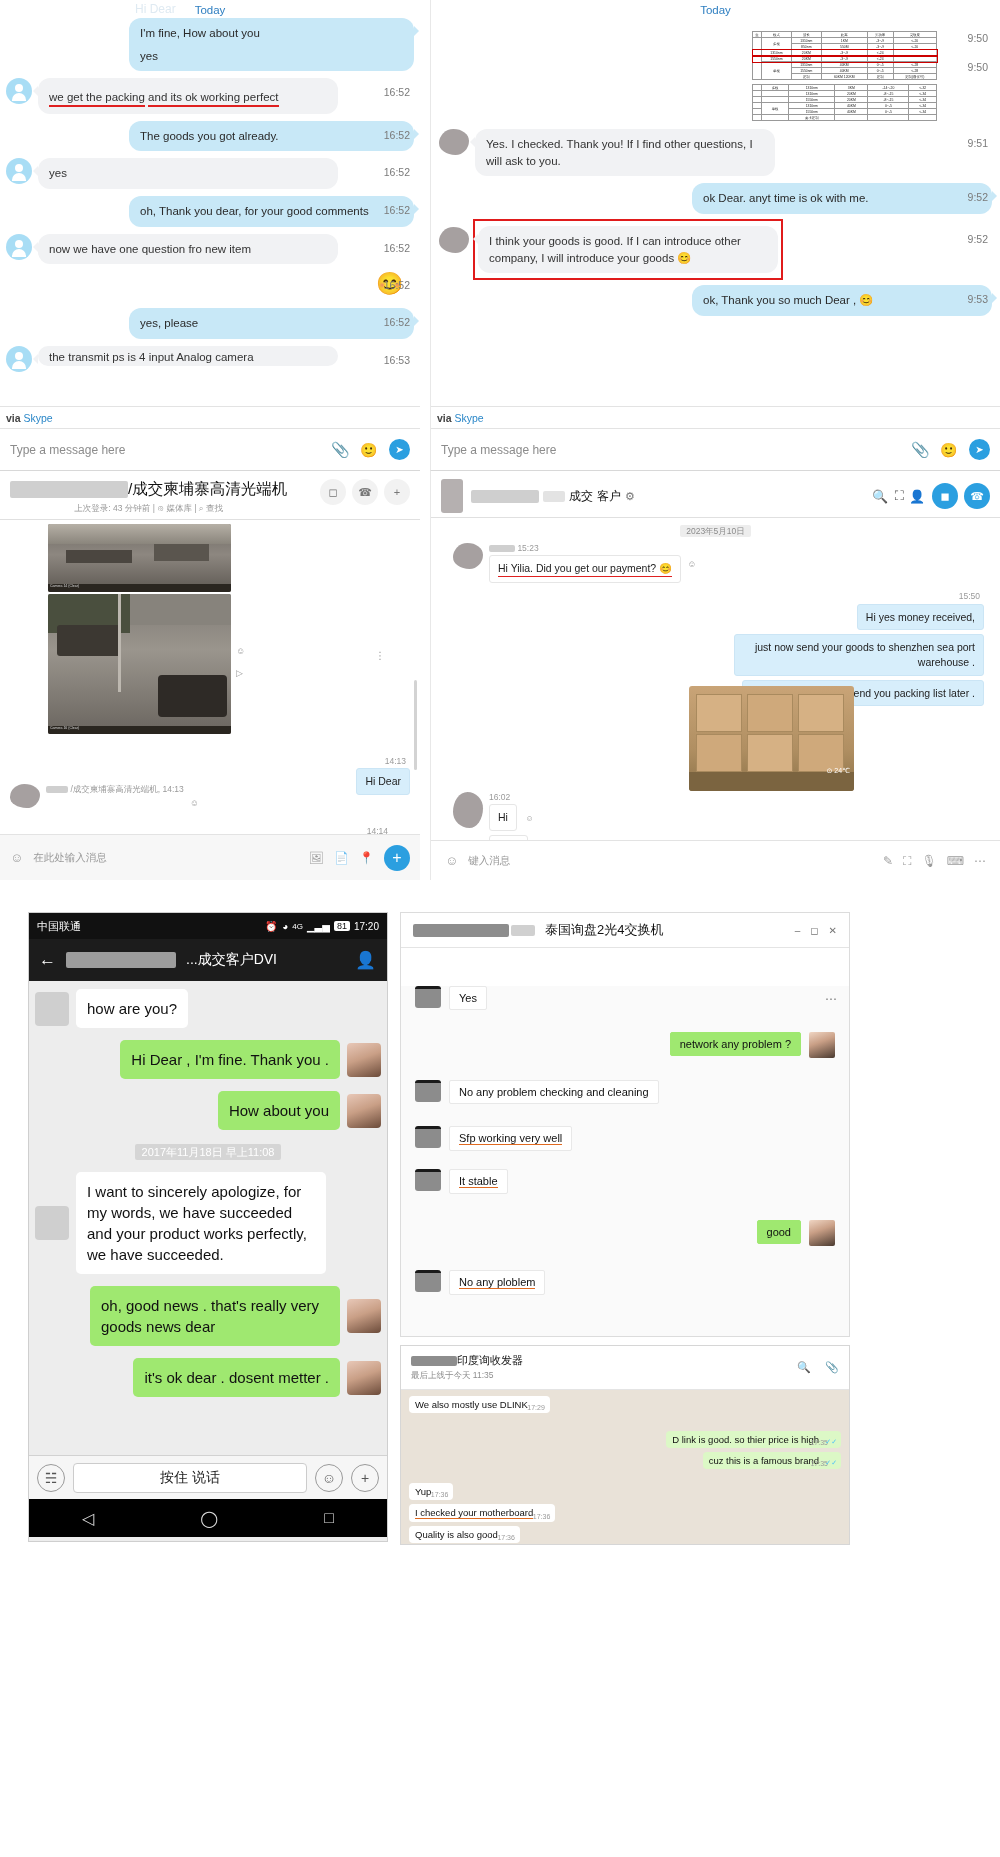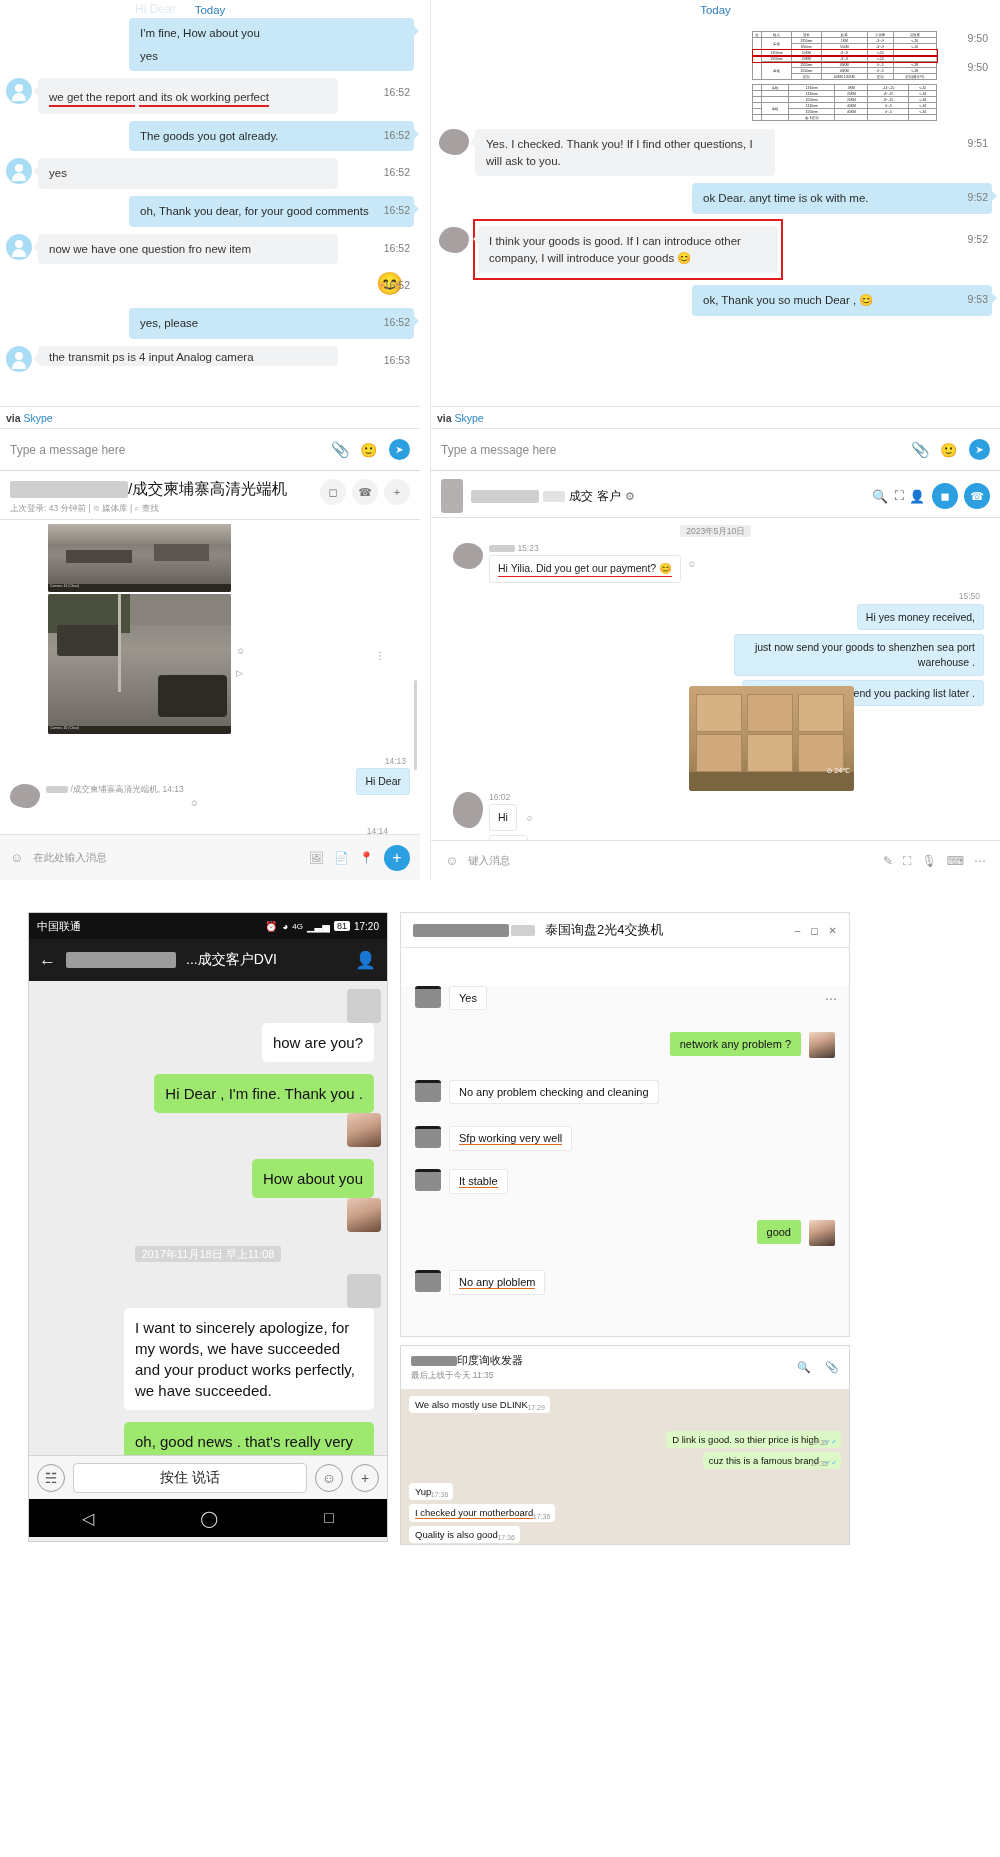--- a/index.html
+++ b/index.html
@@ -29,21 +29,21 @@
   }
   .avatar-sk::after {
     content:""; position:absolute; left:50%; top:15px; transform:translateX(-50%);
     width:14px; height:8px; border-radius:7px 7px 0 0; background:#fff;
   }
   .avatar-blob {
     width:30px; height:26px; flex:0 0 30px; margin-right:6px;
     background:#a6a0a0; border-radius:48% 52% 45% 55% / 55% 45% 55% 45%;
   }
   .bubble {
-    padding:7px 11px; border-radius:4px; line-height:1.45;
+    padding:7px 11px; border-radius:12px; line-height:1.45;
     max-width:300px; font-size:11.5px; position:relative;
   }
   .bub-in { background:#f1f2f4; color:#333; }
   .bub-out { background:#c8e8f7; color:#2a2a2a; }
   .bub-in::before {
     content:""; position:absolute; left:-5px; top:8px;
     border:5px solid transparent; border-right-color:#f1f2f4; border-left:0;
   }
   .bub-out::after {
     content:""; position:absolute; right:-5px; top:8px;
@@ -71,21 +71,21 @@
   
   .report {
     width:185px; border:1px solid #bbb; background:#fff; font-size:3.4px;
     border-collapse:collapse; color:#222;
   }
   .report td, .report th { border:1px solid #999; padding:0 1px; text-align:center; height:6px;}
   .report .hl { outline:1.2px solid #c00; }
 
   
   .wc { border-top:1px solid #d8d8d8; }
-  .wc-head { border-bottom:1px solid #e0e0e0; padding:8px 10px 4px; display:flex; align-items:flex-start; }
+  .wc-head { border-bottom:1px solid #e0e0e0; padding:8px 10px 4px; display:flex; align-items:flex-start;text-align:center; }
   .wc-title { font-size:15.5px; color:#111; display:flex; align-items:center; }
   .mask { background:#cfcfcf; border-radius:2px; display:inline-block; }
   .wc-sub { font-size:8.5px; color:#999; margin-top:3px; }
   .head-icons { margin-left:auto; display:flex; gap:6px; align-items:center; }
   .hicon {
     width:26px;height:26px;border-radius:50%;background:#f2f2f2;
     display:flex;align-items:center;justify-content:center;color:#777;font-size:11px;
   }
   .wc-body { position:relative; }
   .wc-av { width:22px;height:22px;border-radius:3px;background:#b5b0b0; flex:0 0 22px; }
@@ -105,21 +105,21 @@
     background:#111; color:#fff; height:26px; display:flex; align-items:center;
     padding:0 8px; font-size:11px; gap:5px;
   }
   .sb-right { margin-left:auto; display:flex; align-items:center; gap:4px; font-size:10px;}
   .batt { background:#fff;color:#111;border-radius:2px;padding:0 3px;font-size:9px;}
   .a-nav {
     background:#1c1c1c; color:#fff; height:42px; display:flex; align-items:center;
     padding:0 10px; gap:10px; font-size:14px;
   }
   .a-body { background:#ededed; padding:8px 6px; }
-  .a-row { display:flex; align-items:flex-end; margin-bottom:12px;flex-direction:column; }
+  .a-row { display:flex; align-items:center; margin-bottom:12px; }
   .a-row.out { justify-content:flex-end; }
   .a-av { width:34px;height:34px;border-radius:4px;background:#cfcfcf; flex:0 0 34px; }
   .a-av.girl { background:linear-gradient(160deg,#e8c8b8 0%,#c99f86 45%,#6b4b3a 100%); }
   .a-bub {
     background:#fff; border-radius:5px; padding:9px 11px; font-size:15px;
     color:#111; max-width:250px; line-height:1.4; margin:0 7px; position:relative;
   }
   .a-bub.green { background:#9fe870; }
   .a-date { text-align:center; margin:6px 0 12px; }
   .a-date span { background:#d5d5d5; color:#fff; font-size:11px; padding:2px 7px; border-radius:2px; }
@@ -177,21 +177,21 @@
     <div class="sk-row out" style="margin-top:-4px;">
       <div class="bubble bub-out" style="width:285px;">
         <div>I'm fine, How about you</div>
         <div style="margin-top:6px;">yes</div>
       </div>
     </div>
 
     <div class="sk-row">
       <div class="avatar-sk"></div>
       <div class="bubble bub-in" style="width:340px;">
-        <div class="redline">we get the report</div>
+        <div class="redline">we get the packing</div>
         <div class="redline" style="margin-top:5px;">and its ok working perfect</div>
       </div>
       <div class="ts">16:52</div>
     </div>
 
     <div class="sk-row out">
       <div class="bubble bub-out" style="width:285px;">
         <div>The goods you got already.</div>
       </div>
       <div class="ts">16:52</div>

